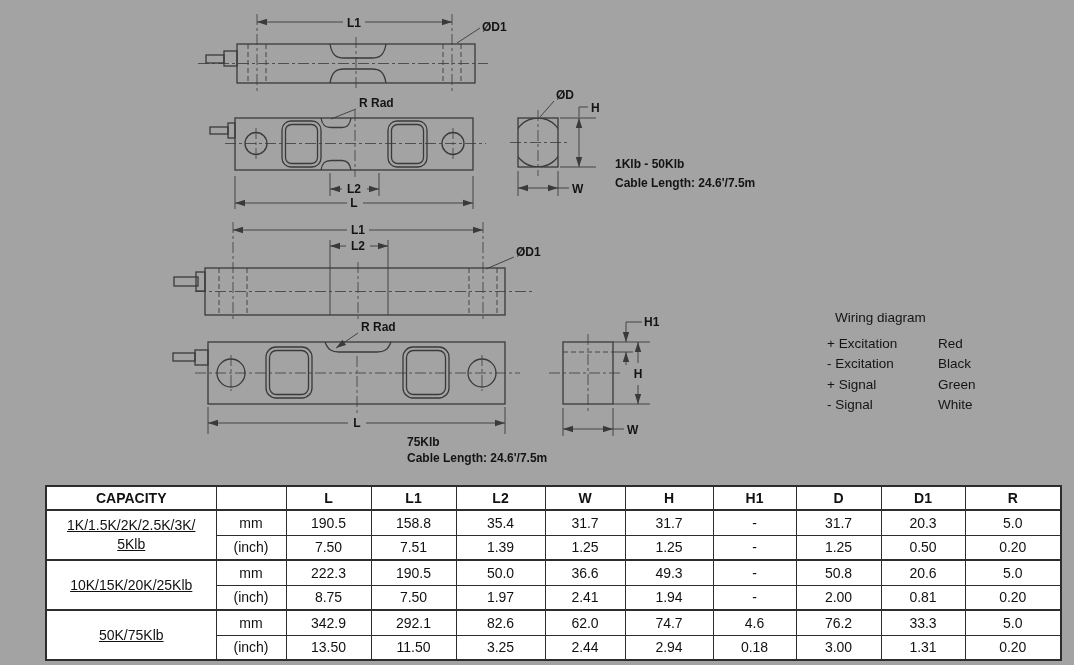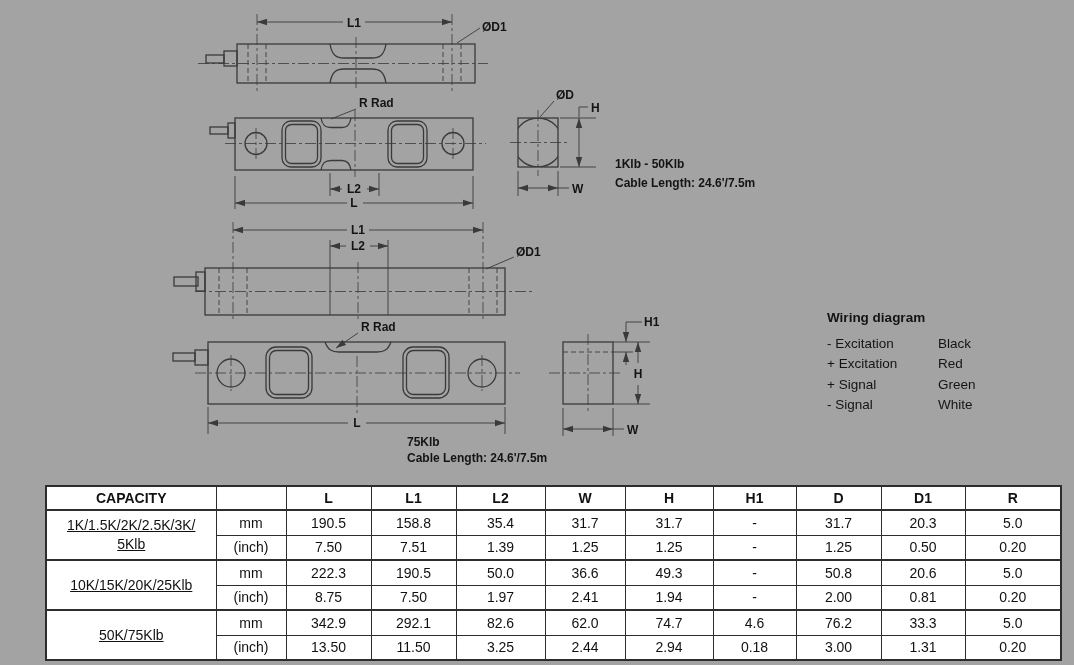--- a/index.html
+++ b/index.html
@@ -8,21 +8,21 @@
   svg.draw{position:absolute;left:0;top:0;}
   svg .o{stroke:#3a3a3a;stroke-width:1.3;fill:none;}
   svg .t{stroke:#3a3a3a;stroke-width:0.9;fill:none;}
   svg .cl{stroke:#3a3a3a;stroke-width:0.8;fill:none;stroke-dasharray:11 3 3 3;}
   svg .hid{stroke:#3a3a3a;stroke-width:0.9;fill:none;stroke-dasharray:5 3;}
   svg text.dim{font-family:"Liberation Sans",sans-serif;font-size:12px;font-weight:bold;fill:#141414;}
   .caption{position:absolute;font-weight:bold;font-size:12px;color:#141414;white-space:nowrap;}
   .cap-small{left:615px;top:155px;line-height:19px;}
   .cap-large{left:407px;top:434px;line-height:16px;}
   .wiring{position:absolute;left:827px;top:310px;font-size:13.5px;color:#141414;}
-  .wiring-title{margin:0 0 9px 0;font-weight:bold;}
+  .wiring-title{margin:0 0 9px 8px;}
   .wiring-row{position:relative;height:20.4px;line-height:20.4px;width:210px;}
   .wiring-color{position:absolute;left:111px;top:0;}
   table.spec{position:absolute;left:45px;top:485px;width:1015px;border-collapse:collapse;
              table-layout:fixed;font-size:14px;color:#111;background:#fff;border:2px solid #2d2d2d;}
   table.spec th,table.spec td{border:1px solid #2d2d2d;padding:0;text-align:center;vertical-align:middle;}
   table.spec thead th{font-weight:bold;height:22px;border-bottom:2px solid #2d2d2d;}
   table.spec tbody tr{height:25px;}
   table.spec tr.grp td{border-top:2px solid #2d2d2d;}
   .cap-line{display:block;line-height:19px;text-decoration:underline;}
 </style>
@@ -187,26 +187,26 @@
     <div>Cable Length: 24.6'/7.5m</div>
   </div>
   <div class="caption cap-large">
     <div>75Klb</div>
     <div>Cable Length: 24.6'/7.5m</div>
   </div>
 
   <div class="wiring">
     <div class="wiring-title">Wiring diagram</div>
     <div class="wiring-row">
+      <span>+ Excitation</span>
+      <span class="wiring-color">Red</span>
+    </div>
+    <div class="wiring-row">
       <span>- Excitation</span>
       <span class="wiring-color">Black</span>
-    </div>
-    <div class="wiring-row">
-      <span>+ Excitation</span>
-      <span class="wiring-color">Red</span>
     </div>
     <div class="wiring-row">
       <span>+ Signal</span>
       <span class="wiring-color">Green</span>
     </div>
     <div class="wiring-row">
       <span>- Signal</span>
       <span class="wiring-color">White</span>
     </div>
   </div>

